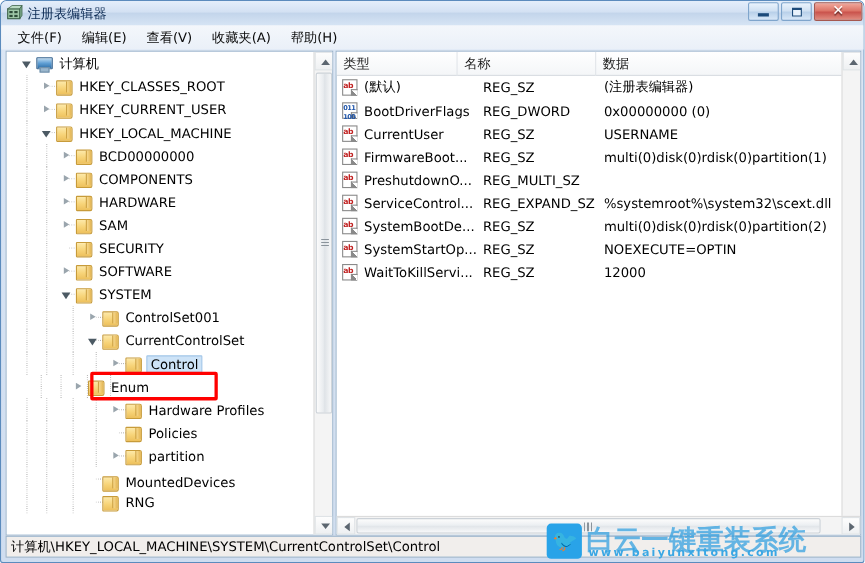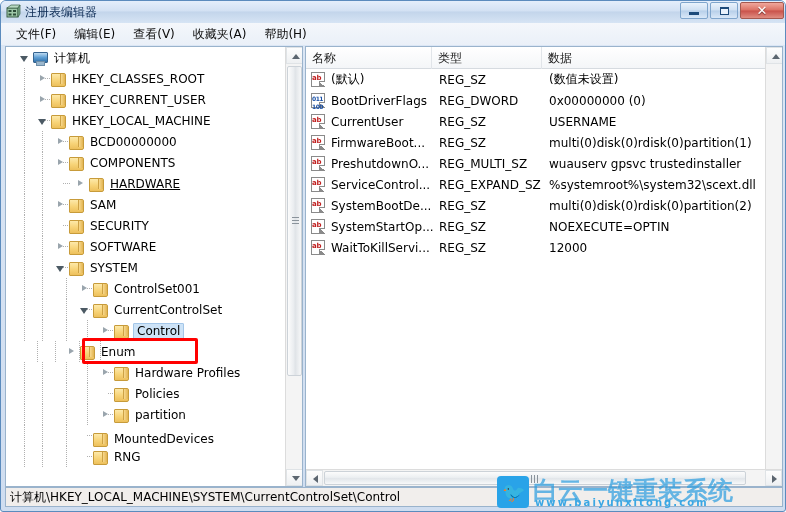--- a/index.html
+++ b/index.html
@@ -369,21 +369,21 @@
             <span class="tlabel">BCD00000000</span>
           </div>
           <div class="tnode" style="padding-left: 48px;">
             <span class="dotline" style="left: 18px;"></span>
             <span class="dotline" style="left: 36px;"></span>
             <span class="dotstub" style="left: 57px;"></span>
             <span class="twisty collapsed"></span>
             <span class="folder"></span>
             <span class="tlabel">COMPONENTS</span>
           </div>
-          <div class="tnode" style="padding-left: 68px; text-decoration: underline;">
+          <div class="tnode" style="padding-left: 48px;">
             <span class="dotline" style="left: 18px;"></span>
             <span class="dotline" style="left: 36px;"></span>
             <span class="dotstub" style="left: 57px;"></span>
             <span class="twisty collapsed"></span>
             <span class="folder"></span>
             <span class="tlabel">HARDWARE</span>
           </div>
           <div class="tnode" style="padding-left: 48px;">
             <span class="dotline" style="left: 18px;"></span>
             <span class="dotline" style="left: 36px;"></span>
@@ -514,33 +514,33 @@
             <span class="grip-v"></span>
           </div>
         <div class="arrow-dn">
             <span class="ar dn"></span>
           </div>
       </div>
     </div>
 
     <div id="list-panel">
       <div id="list-header">
+          <div class="col-head" style="width: 110px;">类型</div>
           <div class="col-head" style="width: 126px;">名称</div>
-          <div class="col-head" style="width: 110px;">类型</div>
           <div class="col-head" style="width: 238px;">数据</div>
         </div>
       <div id="list-rows">
           <div class="lrow">
             <span class="vicon str">
               <span class="pg"></span>
               <span class="tag">ab</span>
             </span>
             <span class="cell-name">(默认)</span>
             <span class="cell-type">REG_SZ</span>
-            <span class="cell-data">(数值未设置)</span>
+            <span class="cell-data">(注册表编辑器)</span>
           </div>
           <div class="lrow">
             <span class="vicon dw">
               <span class="pg"></span>
               <span class="tag">011<br>100</span>
             </span>
             <span class="cell-name">BootDriverFlags</span>
             <span class="cell-type">REG_DWORD</span>
             <span class="cell-data">0x00000000 (0)</span>
           </div>
@@ -562,21 +562,20 @@
             <span class="cell-type">REG_SZ</span>
             <span class="cell-data">multi(0)disk(0)rdisk(0)partition(1)</span>
           </div>
           <div class="lrow">
             <span class="vicon str">
               <span class="pg"></span>
               <span class="tag">ab</span>
             </span>
             <span class="cell-name">PreshutdownO...</span>
             <span class="cell-type">REG_MULTI_SZ</span>
-            <span class="cell-data">wuauserv gpsvc trustedinstaller</span>
           </div>
           <div class="lrow">
             <span class="vicon str">
               <span class="pg"></span>
               <span class="tag">ab</span>
             </span>
             <span class="cell-name">ServiceControl...</span>
             <span class="cell-type">REG_EXPAND_SZ</span>
             <span class="cell-data">%systemroot%\system32\scext.dll</span>
           </div>

